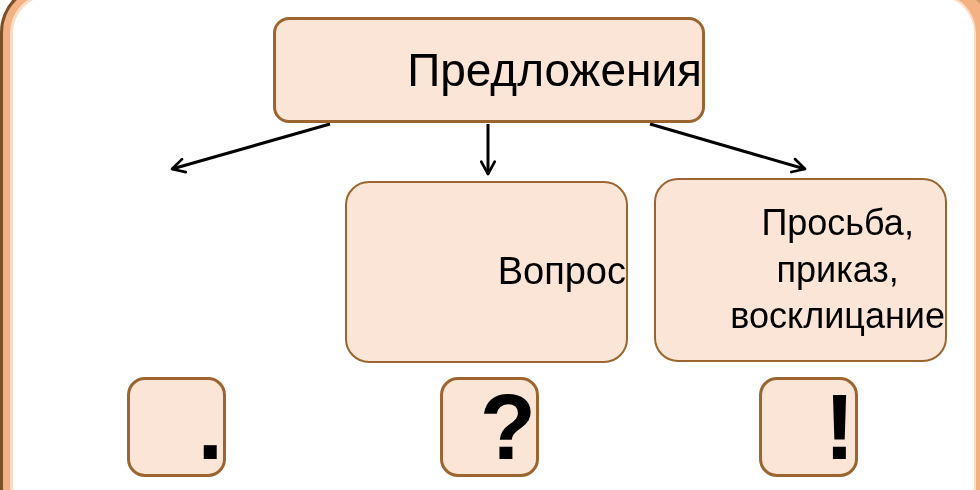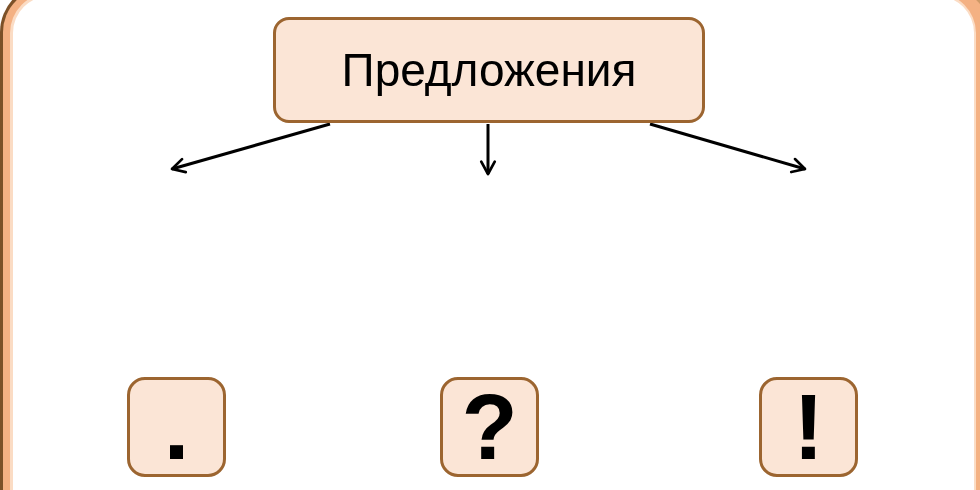--- a/index.html
+++ b/index.html
@@ -27,21 +27,21 @@
   .frame-inner{
     position:absolute;left:13px;top:-4px;width:961px;height:700px;
     border-radius:37px;background:#ffffff;
   }
   
   .box{
     position:absolute;
     background:#fbe5d6;
     border:3px solid #9c6530;
     box-sizing:border-box;
-    display:flex;align-items:center;justify-content:center;
+    display:flex;align-items:center;justify-content:flex-end;
     text-align:center;color:#000;
   }
   .root-box{
     left:273px;top:17px;width:432px;height:106px;
     border-radius:16px;font-size:46px;
   }
   .branch-box{
     border-radius:24px;font-size:38px;line-height:1.3;
     border-width:2.5px;
   }
@@ -77,20 +77,28 @@
     </defs>
     <line x1="330" y1="124" x2="172" y2="169" stroke="#000000" stroke-width="3" marker-end="url(#arrowhead)"></line>
     <line x1="488" y1="124" x2="488" y2="174" stroke="#000000" stroke-width="3" marker-end="url(#arrowhead)"></line>
     <line x1="650" y1="124" x2="805" y2="169" stroke="#000000" stroke-width="3" marker-end="url(#arrowhead)"></line>
   </svg>
 
   <div class="box root-box">
     <span>Предложения</span>
   </div>
 
+  <div class="box branch-box branch-2">
+    <span class="branch-label">Вопрос</span>
+  </div>
+  <div class="box branch-box branch-3">
+    <span class="branch-label">Просьба,
+приказ,
+восклицание</span>
+  </div>
 
   <div class="box punct-box punct-1">
     <span>.</span>
   </div>
   <div class="box punct-box punct-2">
     <span>?</span>
   </div>
   <div class="box punct-box punct-3">
     <span>!</span>
   </div>

